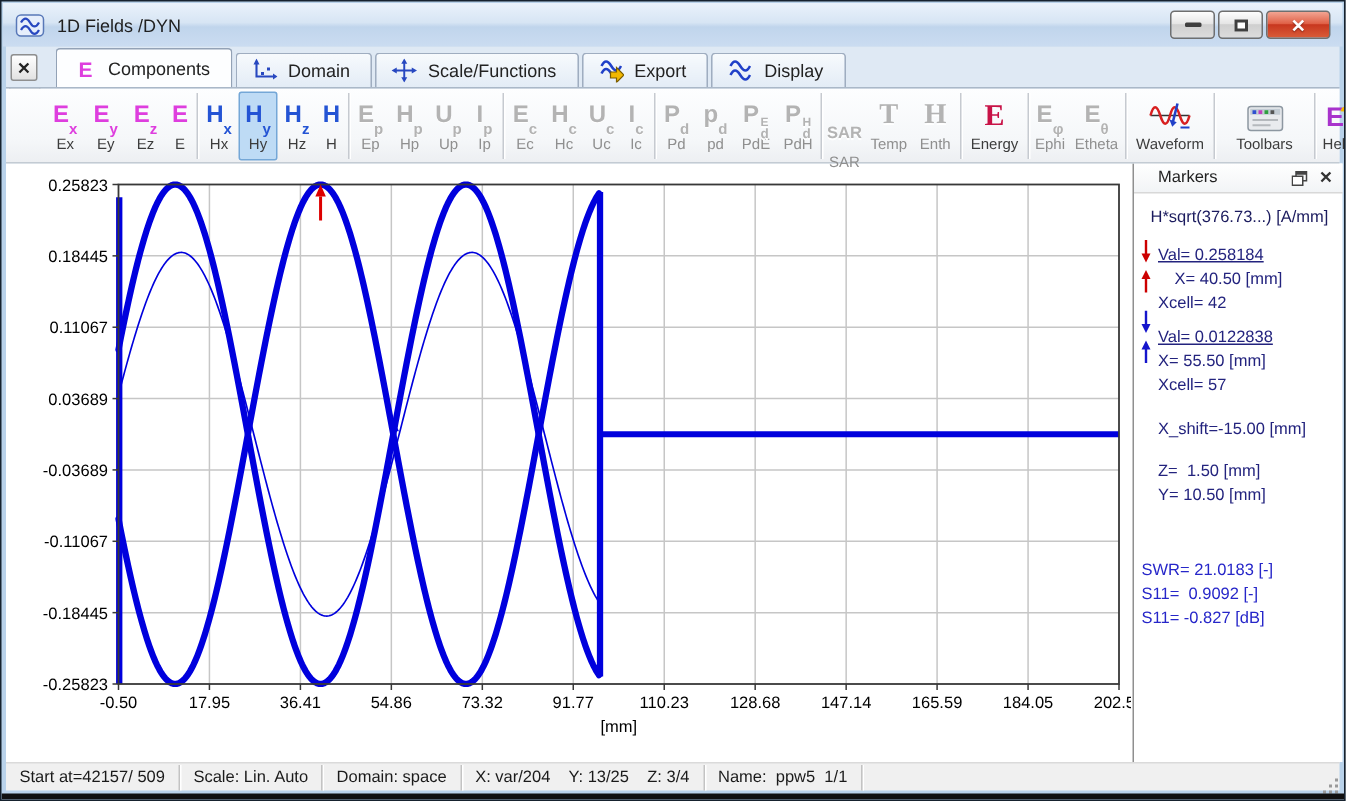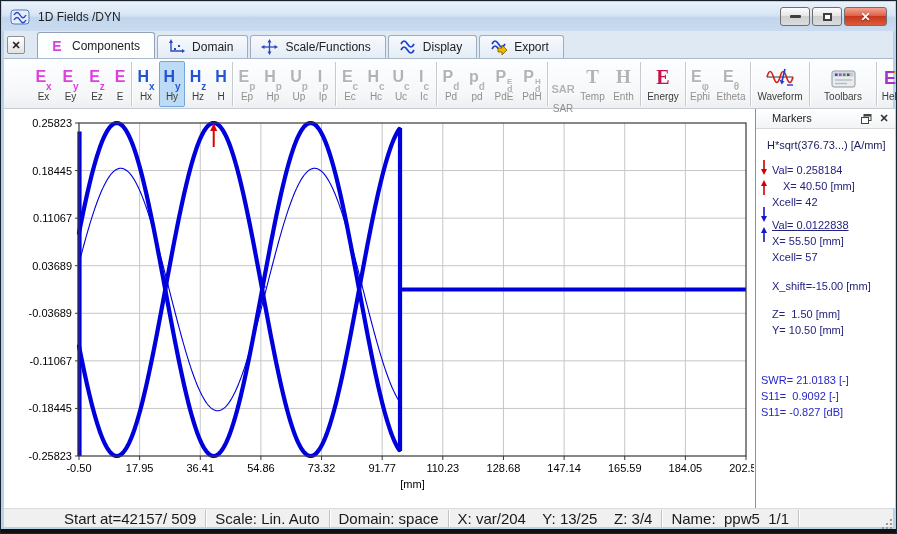--- a/index.html
+++ b/index.html
@@ -70,22 +70,22 @@
     font-weight:bold;font-size:11px;color:#333;}
   .mp-row{position:absolute;white-space:pre;color:#23237e;}
   .mp-quantity{left:11px;top:30px;color:#1b1b5e;}
   .mp-xshift{left:16px;top:171px;}
   .mp-z{left:16px;top:199px;}
   .mp-y{left:16px;top:215px;}
   .mp-res{left:5px;color:#2626c9;}
   .mp-micon{position:absolute;left:3px;width:10px;height:36px;}
   
   .statusbar{position:absolute;left:3px;right:3px;top:507px;height:19px;background:#f0f0f0;
-    border-top:1px solid #dadada;display:flex;justify-content:flex-end;align-items:center;
-    padding-right:94px;font-size:15px;color:#1a1a1a;}
+    border-top:1px solid #dadada;display:flex;align-items:center;
+    padding-right:94px;font-size:11px;color:#1a1a1a;}
   .sb-seg{padding:0 9px;line-height:17px;white-space:pre;border-right:1px solid #c3c3c3;box-shadow:1px 0 0 #fff;}
   .grip{position:absolute;right:2px;bottom:2px;width:14px;height:14px;}
   .black-strip{position:absolute;left:0;right:0;bottom:0;height:4px;background:#101010;}
 </style>
 </head>
 <body>
 
 <div class="window">
 
   <div class="titlebar">
@@ -143,34 +143,34 @@
                 <polygon points="3.5,6 3.5,10 0,8" fill="#2848c0"></polygon>
                 <polygon points="13.5,6 13.5,10 17,8" fill="#2848c0"></polygon>
               </svg>
             </span>
             <span class="tab-label">Scale/Functions</span>
           </div>
           <div class="tab">
             <span class="tab-icon">
               <svg width="17" height="16" viewBox="0 0 17 16">
                 <path d="M2,5 C4,1 6,1 8.5,5 C11,9 13,9 15,5" fill="none" stroke="#2040c8" stroke-width="1.7"></path>
-                <path d="M2,11 C4,7 6,7 8.5,11 C11,15 13,15 15,11" fill="none" stroke="#2040c8" stroke-width="1.7"></path>
-              </svg>
-            </span>
-            <span class="tab-label">Display</span>
-          </div>
-          <div class="tab">
-            <span class="tab-icon">
-              <svg width="17" height="16" viewBox="0 0 17 16">
-                <path d="M2,5 C4,1 6,1 8.5,5 C11,9 13,9 15,5" fill="none" stroke="#2040c8" stroke-width="1.7"></path>
                 <path d="M2,10 C4,6 6,6 8.5,10" fill="none" stroke="#2040c8" stroke-width="1.7"></path>
                 <polygon points="8,9 12,9 12,6 17,11 12,16 12,13 8,13" fill="#f2b800" stroke="#7a5c00" stroke-width="0.8"></polygon>
               </svg>
             </span>
             <span class="tab-label">Export</span>
+          </div>
+          <div class="tab">
+            <span class="tab-icon">
+              <svg width="17" height="16" viewBox="0 0 17 16">
+                <path d="M2,5 C4,1 6,1 8.5,5 C11,9 13,9 15,5" fill="none" stroke="#2040c8" stroke-width="1.7"></path>
+                <path d="M2,11 C4,7 6,7 8.5,11 C11,15 13,15 15,11" fill="none" stroke="#2040c8" stroke-width="1.7"></path>
+              </svg>
+            </span>
+            <span class="tab-label">Display</span>
           </div>
         </div>
     </div>
     <div class="toolbar" id="toolbar">
         <div class="tb-btn" style="width: 27px;">
           <div class="tb-glyph s-magenta">E<sub>x</sub></div>
           <div class="tb-label">Ex</div>
         </div>
         <div class="tb-btn" style="width: 27px;">
           <div class="tb-glyph s-magenta">E<sub>y</sub></div>
@@ -420,21 +420,21 @@
         <span class="mp-close">✕</span>
       </div>
       <div class="mp-row mp-quantity">H*sqrt(376.73...) [A/mm]</div>
       <div id="mp-generated">
           <span class="mp-micon" style="top: 51px;"><svg width="10" height="36" viewBox="0 0 10 36">
               <line x1="5" y1="0" x2="5" y2="10" stroke="#cc0000" stroke-width="1.6"></line>
               <polygon points="2,9 8,9 5,15" fill="#cc0000"></polygon>
               <polygon points="5,20 2,26 8,26" fill="#cc0000"></polygon>
               <line x1="5" y1="25" x2="5" y2="35" stroke="#cc0000" stroke-width="1.6"></line>
             </svg></span>
-          <div class="mp-row" style="top: 55px; left: 16px;">Val= 0.258184</div>
+          <div class="mp-row" style="top: 55px; left: 16px; text-decoration: underline;">Val= 0.258184</div>
           <div class="mp-row" style="top: 71px; left: 27px;">X= 40.50 [mm]</div>
           <div class="mp-row" style="top: 87px; left: 16px;">Xcell= 42</div>
           <span class="mp-micon" style="top: 98px;"><svg width="10" height="36" viewBox="0 0 10 36">
               <line x1="5" y1="0" x2="5" y2="10" stroke="#1515cc" stroke-width="1.6"></line>
               <polygon points="2,9 8,9 5,15" fill="#1515cc"></polygon>
               <polygon points="5,20 2,26 8,26" fill="#1515cc"></polygon>
               <line x1="5" y1="25" x2="5" y2="35" stroke="#1515cc" stroke-width="1.6"></line>
             </svg></span>
           <div class="mp-row" style="top: 110px; left: 16px; text-decoration: underline;">Val= 0.0122838</div>
           <div class="mp-row" style="top: 126px; left: 16px;">X= 55.50 [mm]</div>

